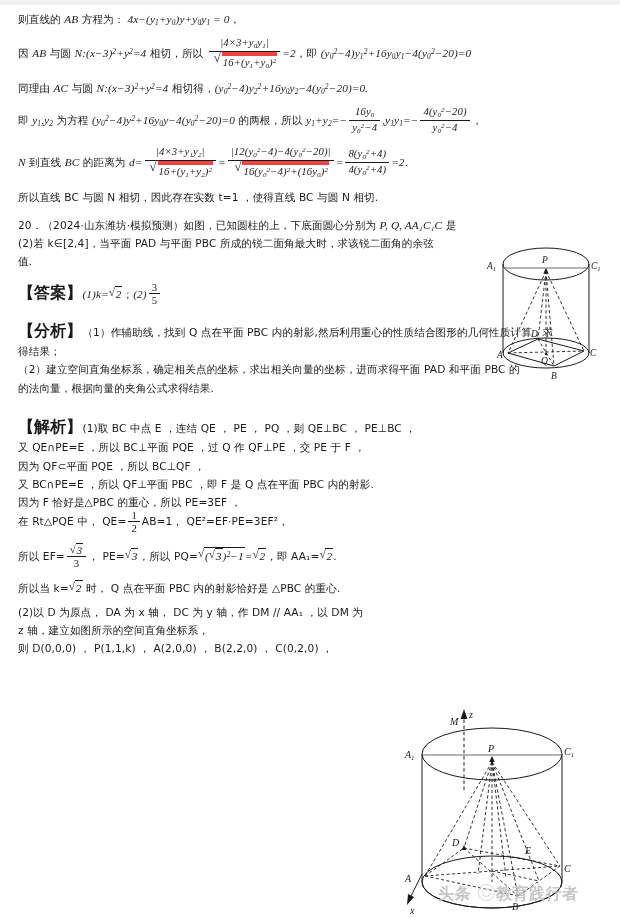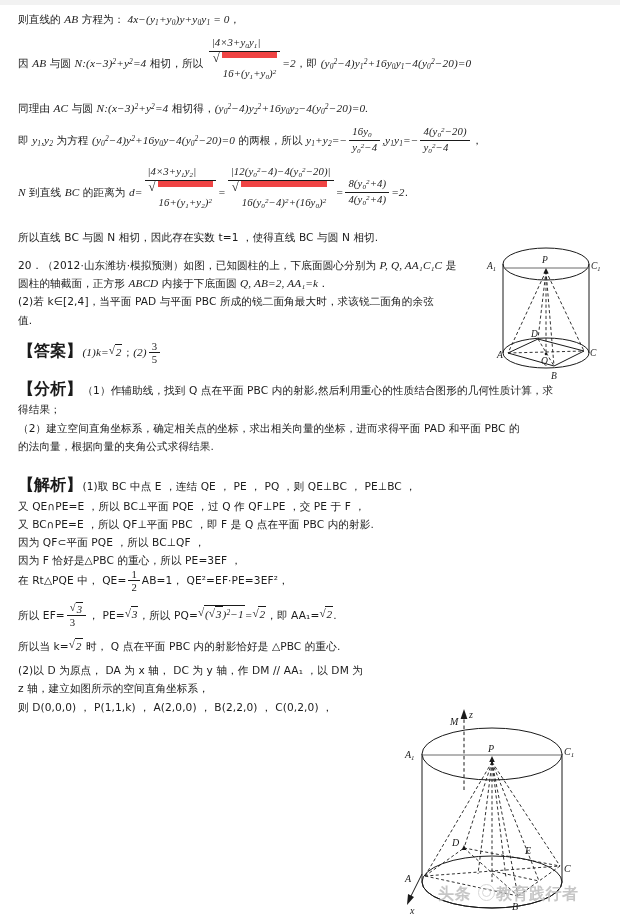--- a/index.html
+++ b/index.html
@@ -46,21 +46,21 @@
   .cn { font-family: "DejaVu Sans", "Liberation Sans", sans-serif; font-size: 10.6px; }
   i.v { font-family: "Liberation Serif", serif; font-style: italic; }
   .mi { font-style: italic; }
   sub { font-size: 0.66em; vertical-align: -0.28em; }
   sup { font-size: 0.66em; vertical-align: 0.45em; }
 
   
   .frac {
     display: inline-block;
     vertical-align: middle;
-    text-align: left;
+    text-align: center;
     font-size: 0.95em;
     line-height: 1.12;
     margin: 0 2px;
     position: relative;
     top: -0.1em;
   }
   .frac > .num { display: block; padding: 0 3px; }
   .frac > .den { display: block; padding: 0 3px; border-top: 1px solid #1a1a1a; }
 
   
@@ -72,22 +72,22 @@
   }
   .sqrt > .rad {
     position: absolute;
     left: 0; top: 0; bottom: 0;
     width: 9px;
     font-size: 1.18em;
     line-height: 1;
   }
   .sqrt > .bar {
     display: inline-block;
-    border-top: 6px solid #ef4444;
-    padding: 9px 1px;
+    border-top: 4px solid #ef4444;
+    padding: 0 1px;
   }
   .sqrt-s { display:inline-block; position:relative; padding-left:6px; }
   .sqrt-s > .barS { display:inline-block; border-top:1px solid #1a1a1a; padding:0 1px; }
   .sqrt-s > .radS { position:absolute; left:0; top:-0.07em; }
 
   .bk { font-family: Liberation Serif, serif; font-weight: bold; font-size: 16px; }
 
   
   .fig1 {
     position: absolute;
@@ -162,24 +162,21 @@
 
     <p class="line tall">
       <i class="v">N</i><span class="cn"> 到直线 </span><i class="v">BC</i><span class="cn"> 的距离为 </span><span class="mi"><i>d</i>=</span><span class="frac"><span class="num"><span class="mi">|4×3+<i>y</i><sub>1</sub><i>y</i><sub>2</sub>|</span></span><span class="den"><span class="sqrt"><span class="rad">√</span><span class="bar"><span class="mi">16+(<i>y</i><sub>1</sub>+<i>y</i><sub>2</sub>)<sup>2</sup></span></span></span></span></span><span class="mi">=</span><span class="frac"><span class="num"><span class="mi">|12(<i>y</i><sub>0</sub><sup>2</sup>−4)−4(<i>y</i><sub>0</sub><sup>2</sup>−20)|</span></span><span class="den"><span class="sqrt"><span class="rad">√</span><span class="bar"><span class="mi">16(<i>y</i><sub>0</sub><sup>2</sup>−4)<sup>2</sup>+(16<i>y</i><sub>0</sub>)<sup>2</sup></span></span></span></span></span><span class="mi">=</span><span class="frac"><span class="num"><span class="mi">8(<i>y</i><sub>0</sub><sup>2</sup>+4)</span></span><span class="den"><span class="mi">4(<i>y</i><sub>0</sub><sup>2</sup>+4)</span></span></span><span class="mi">=2</span><span class="cn">.</span>
     </p>
 
     <p class="line tall" style="margin-bottom:13px">
       <span class="cn">所以直线 BC 与圆 N 相切，因此存在实数 t=1 ，使得直线 BC 与圆 N 相切.</span>
     </p>
 
     <p class="line">
-      <span class="cn">20．</span><span class="cn">（2012·山东潍坊·模拟预测）</span><span class="cn">如图，已知圆柱的上，下底面圆心分别为 </span><span class="mi">P, Q, AA₁C₁C</span><span class="cn"> 是</span>
-    </p>
-    <p class="line">
-      <span class="cn">圆柱的轴截面，正方形 </span><i class="v">ABCD</i><span class="cn"> 内接于下底面圆 </span><i class="v">Q,</i><span class="mi">  AB=2, AA₁=k</span><span class="cn">．</span>
+      <span class="cn">20．</span><span class="cn">（2024·山东潍坊·模拟预测）</span><span class="cn">如图，已知圆柱的上，下底面圆心分别为 </span><span class="mi">P, Q, AA₁C₁C</span><span class="cn"> 是</span>
     </p>
     <p class="line">
       <span class="cn">(2)若 k∈[2,4]，当平面 PAD 与平面 PBC 所成的锐二面角最大时，求该锐二面角的余弦</span>
     </p>
     <p class="line" style="margin-bottom:12px">
       <span class="cn">值.</span>
     </p>
 
     <p class="line" style="margin-bottom:12px">
       <span class="bk">【答案】</span><span class="mi">(1)</span><span class="mi">k=</span><span class="sqrt-s"><span class="radS">√</span><span class="barS"><span class="mi">2</span></span></span><span class="cn">；</span><span class="mi">(2)</span><span class="frac"><span class="num">3</span><span class="den">5</span></span>
@@ -198,24 +195,24 @@
       <span class="cn">的法向量，根据向量的夹角公式求得结果.</span>
     </p>
 
     <p class="line">
       <span class="bk">【解析】</span><span class="cn">(1)取 BC 中点 E ，连结 QE ， PE ， PQ ，则 QE⊥BC ， PE⊥BC ，</span>
     </p>
     <p class="line">
       <span class="cn">又 QE∩PE=E ，所以 BC⊥平面 PQE ，过 Q 作 QF⊥PE ，交 PE 于 F ，</span>
     </p>
     <p class="line">
+      <span class="cn">因为 QF⊂平面 PQE ，所以 BC⊥QF ，</span>
+    </p>
+    <p class="line">
       <span class="cn">又 BC∩PE=E ，所以 QF⊥平面 PBC ，即 F 是 Q 点在平面 PBC 内的射影.</span>
-    </p>
-    <p class="line">
-      <span class="cn">因为 QF⊂平面 PQE ，所以 BC⊥QF ，</span>
     </p>
     <p class="line" style="margin-bottom:0">
       <span class="cn">因为 F 恰好是△PBC 的重心，所以 PE=3EF ，</span>
     </p>
     <p class="line tall">
       <span class="cn">在 Rt△PQE 中， QE=</span><span class="frac"><span class="num">1</span><span class="den">2</span></span><span class="cn">AB=1， QE²=EF·PE=3EF²，</span>
     </p>
     <p class="line tall">
       <span class="cn">所以 EF=</span><span class="frac"><span class="num"><span class="sqrt-s"><span class="radS">√</span><span class="barS"><span class="mi">3</span></span></span></span><span class="den">3</span></span><span class="cn">， PE=</span><span class="sqrt-s"><span class="radS">√</span><span class="barS"><span class="mi">3</span></span></span><span class="cn">，所以 PQ=</span><span class="sqrt-s"><span class="radS">√</span><span class="barS"><span class="mi">(<span class="sqrt-s"><span class="radS">√</span><span class="barS">3</span></span>)<sup>2</sup>−1</span></span></span><span class="mi">=</span><span class="sqrt-s"><span class="radS">√</span><span class="barS"><span class="mi">2</span></span></span><span class="cn">，即 AA₁=</span><span class="sqrt-s"><span class="radS">√</span><span class="barS"><span class="mi">2</span></span></span><span class="cn">.</span>
     </p>

